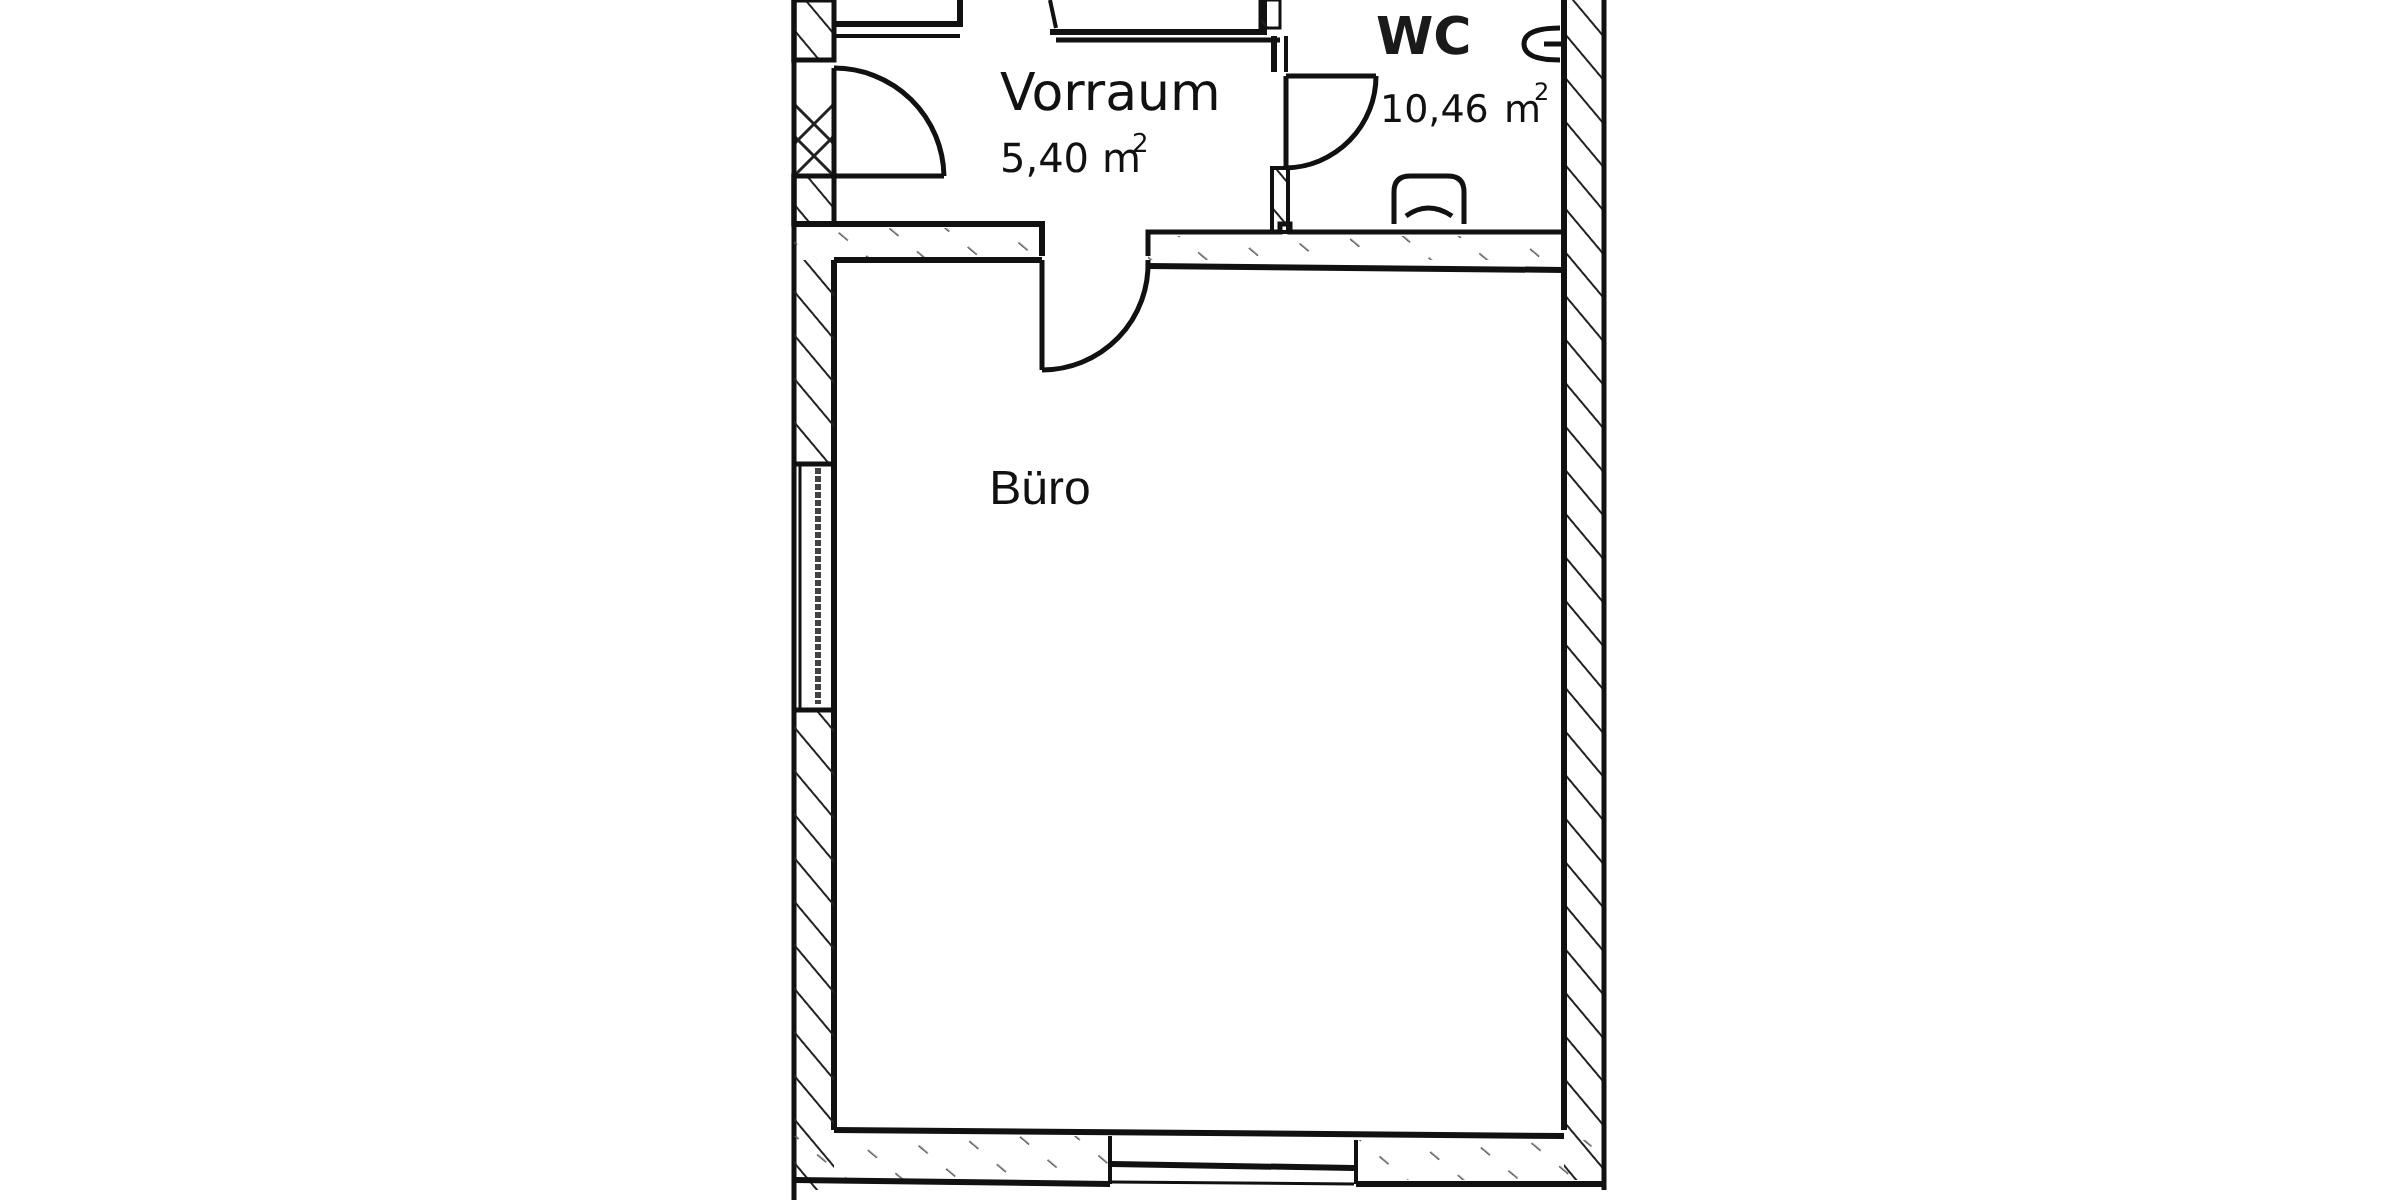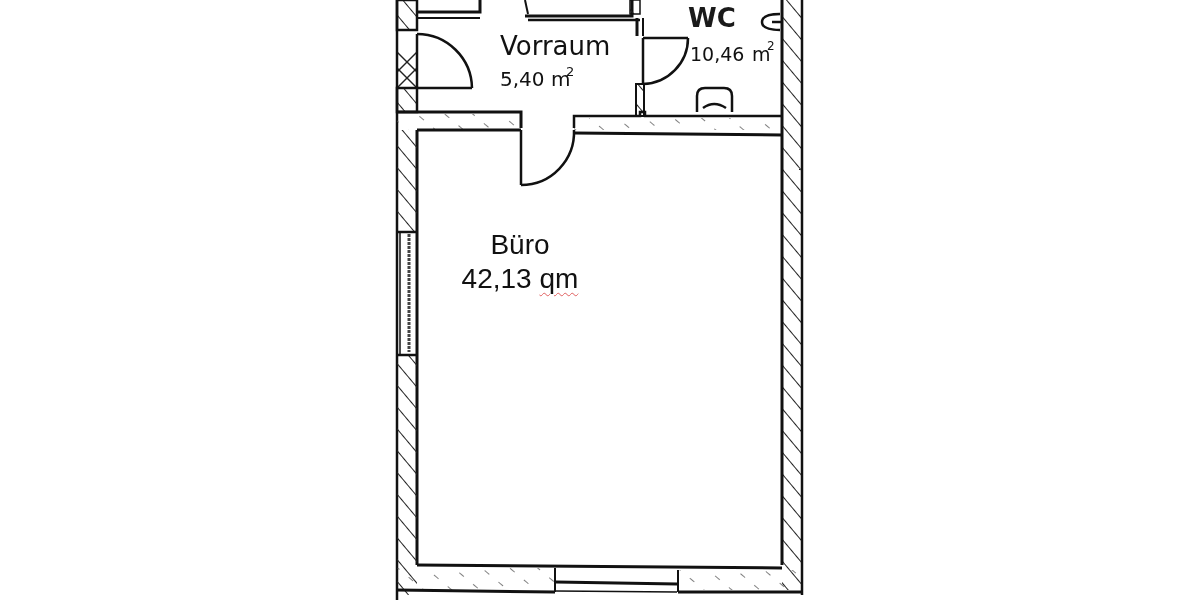--- a/index.html
+++ b/index.html
@@ -10,21 +10,21 @@
       fill: #111111;
     }
     .plan-label-stroke {
       font-family: "DejaVu Sans", sans-serif;
       fill: #1a1a1a;
       font-weight: bold;
     }
     .buero-text {
       position: absolute;
       font-family: "Liberation Sans", sans-serif;
-      font-size: 28px;
+      font-size: 24px;
       color: #111;
       text-align: center;
       line-height: 34px;
     }
     .squiggle {
       text-decoration: underline wavy #e06060;
       text-decoration-thickness: 1px;
       text-underline-offset: 4px;
     }
   </style>
@@ -150,17 +150,13 @@
   <g>
     <text x="688" y="27" class="plan-label-stroke" font-size="26">WC</text>
     <text x="690" y="61" class="plan-label" font-size="19">10,46</text>
     <text x="752" y="61" class="plan-label" font-size="19">m</text>
     <text x="767" y="50" class="plan-label" font-size="12">2</text>
   </g>
 </svg>
 
 <div class="buero-text" style="left:440px; top:228px; width:160px;">
   <div><span class="squiggle-none">Büro</span></div>
-  <div>
-    <span>42,13</span>
-    <span class="squiggle">qm</span>
-  </div>
 </div>
 
 </body></html>

